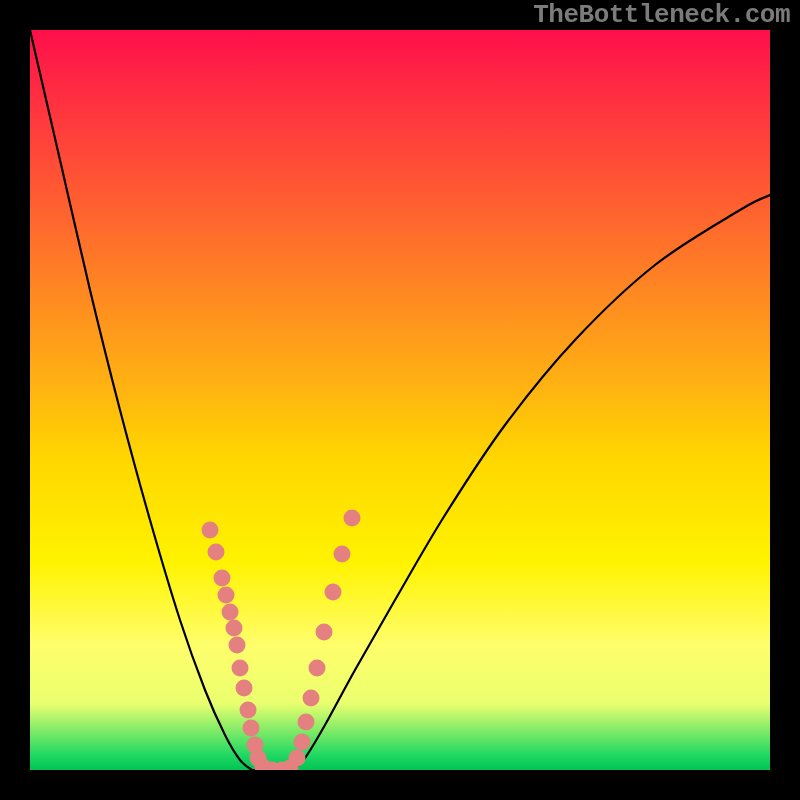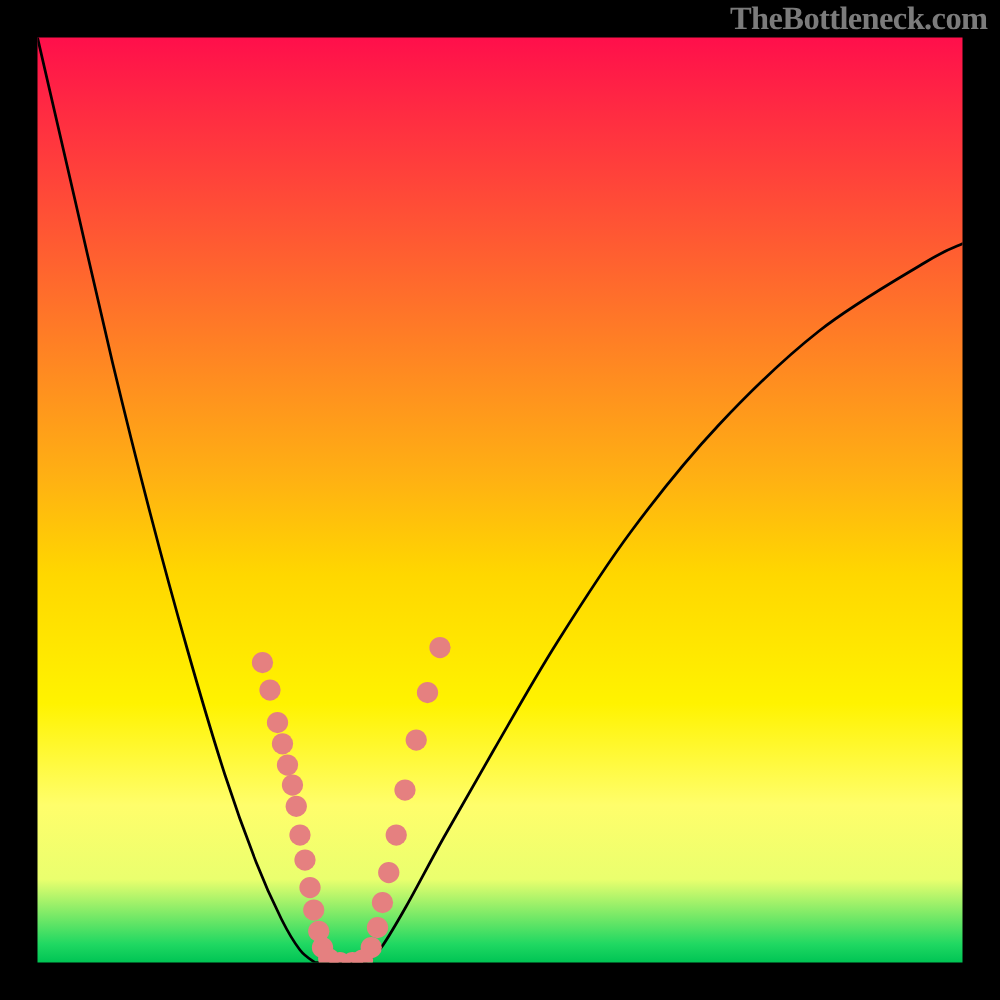--- a/index.html
+++ b/index.html
@@ -12,21 +12,21 @@
   }
   .wrap {
     position: relative;
     width: 800px;
     height: 800px;
   }
   .watermark {
     position: absolute;
     top: 0;
     right: 10px;
-    font-family: Liberation Serif, serif;
+    font-family: Liberation Mono, monospace;
     font-size: 26px;
     font-weight: 600;
     color: #7b7b7b;
     letter-spacing: -0.5px;
     z-index: 5;
     user-select: none;
   }
   .plot-area {
     position: absolute;
     left: 30px;

